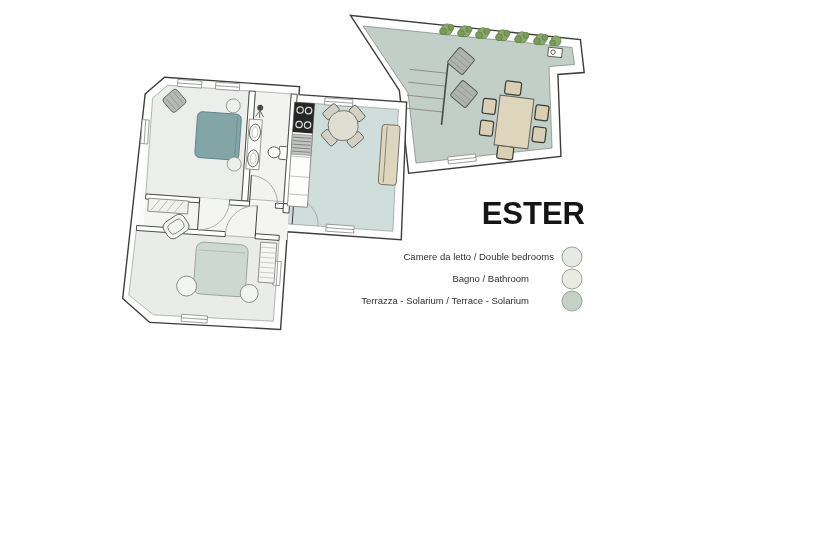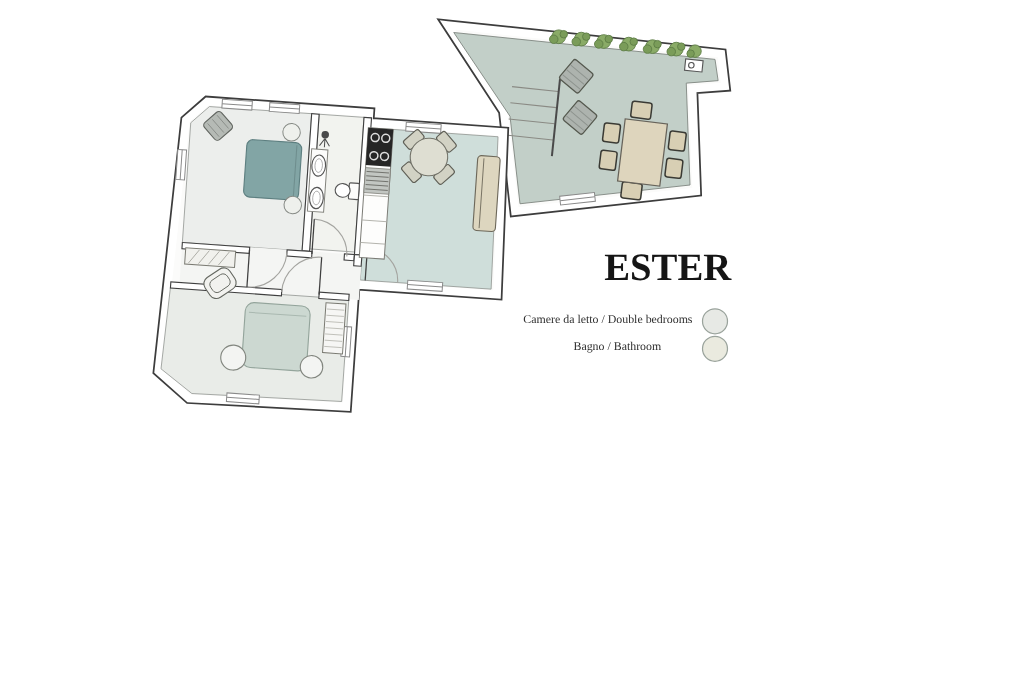--- a/index.html
+++ b/index.html
@@ -1,17 +1,17 @@
 <!DOCTYPE html>
 <html><head>
 <meta charset="utf-8">
 <style>
   html,body{margin:0;padding:0;background:#ffffff;}
   .page{position:relative;width:820px;height:560px;background:#ffffff;overflow:hidden;
-        font-family:Liberation Serif, serif;}
+        font-family:Liberation Sans, sans-serif;}
   .plan-svg{position:absolute;left:0;top:0;}
   .plan-title{position:absolute;top:196px;right:235px;font-size:31px;font-weight:bold;
               color:#151515;letter-spacing:0px;}
   .legend{position:absolute;top:246px;right:237px;}
   .legend-row{display:flex;align-items:center;justify-content:flex-end;gap:7px;height:21px;margin-top:0px;}
   .legend-row.tall{height:24px;margin-top:1px;}
   .legend-row + .legend-row{margin-top:1px;gap:32px;}
   .legend-label{font-size:9.5px;color:#2f2f2f;text-align:center;line-height:11px;white-space:nowrap;}
   .swatch{flex:0 0 auto;display:block;}
 </style>
@@ -229,15 +229,21 @@
       <svg class="swatch" width="22" height="22">
         <circle cx="11" cy="11" r="10" stroke="#9aa39c" stroke-width="1" fill="#e7e9e5"></circle>
       </svg>
     </div>
     <div class="legend-row">
       <span class="legend-label">Bagno / Bathroom</span>
       <svg class="swatch" width="22" height="22">
         <circle cx="11" cy="11" r="10" stroke="#9aa39c" stroke-width="1" fill="#eaeadf"></circle>
       </svg>
     </div>
+    <div class="legend-row">
+      <span class="legend-label">Terrazza - Solarium / Terrace - Solarium</span>
+      <svg class="swatch" width="22" height="22">
+        <circle cx="11" cy="11" r="10" stroke="#9aa39c" stroke-width="1" fill="#c4d1c7"></circle>
+      </svg>
+    </div>
   </div>
 
 </div>
 
 </body></html>

